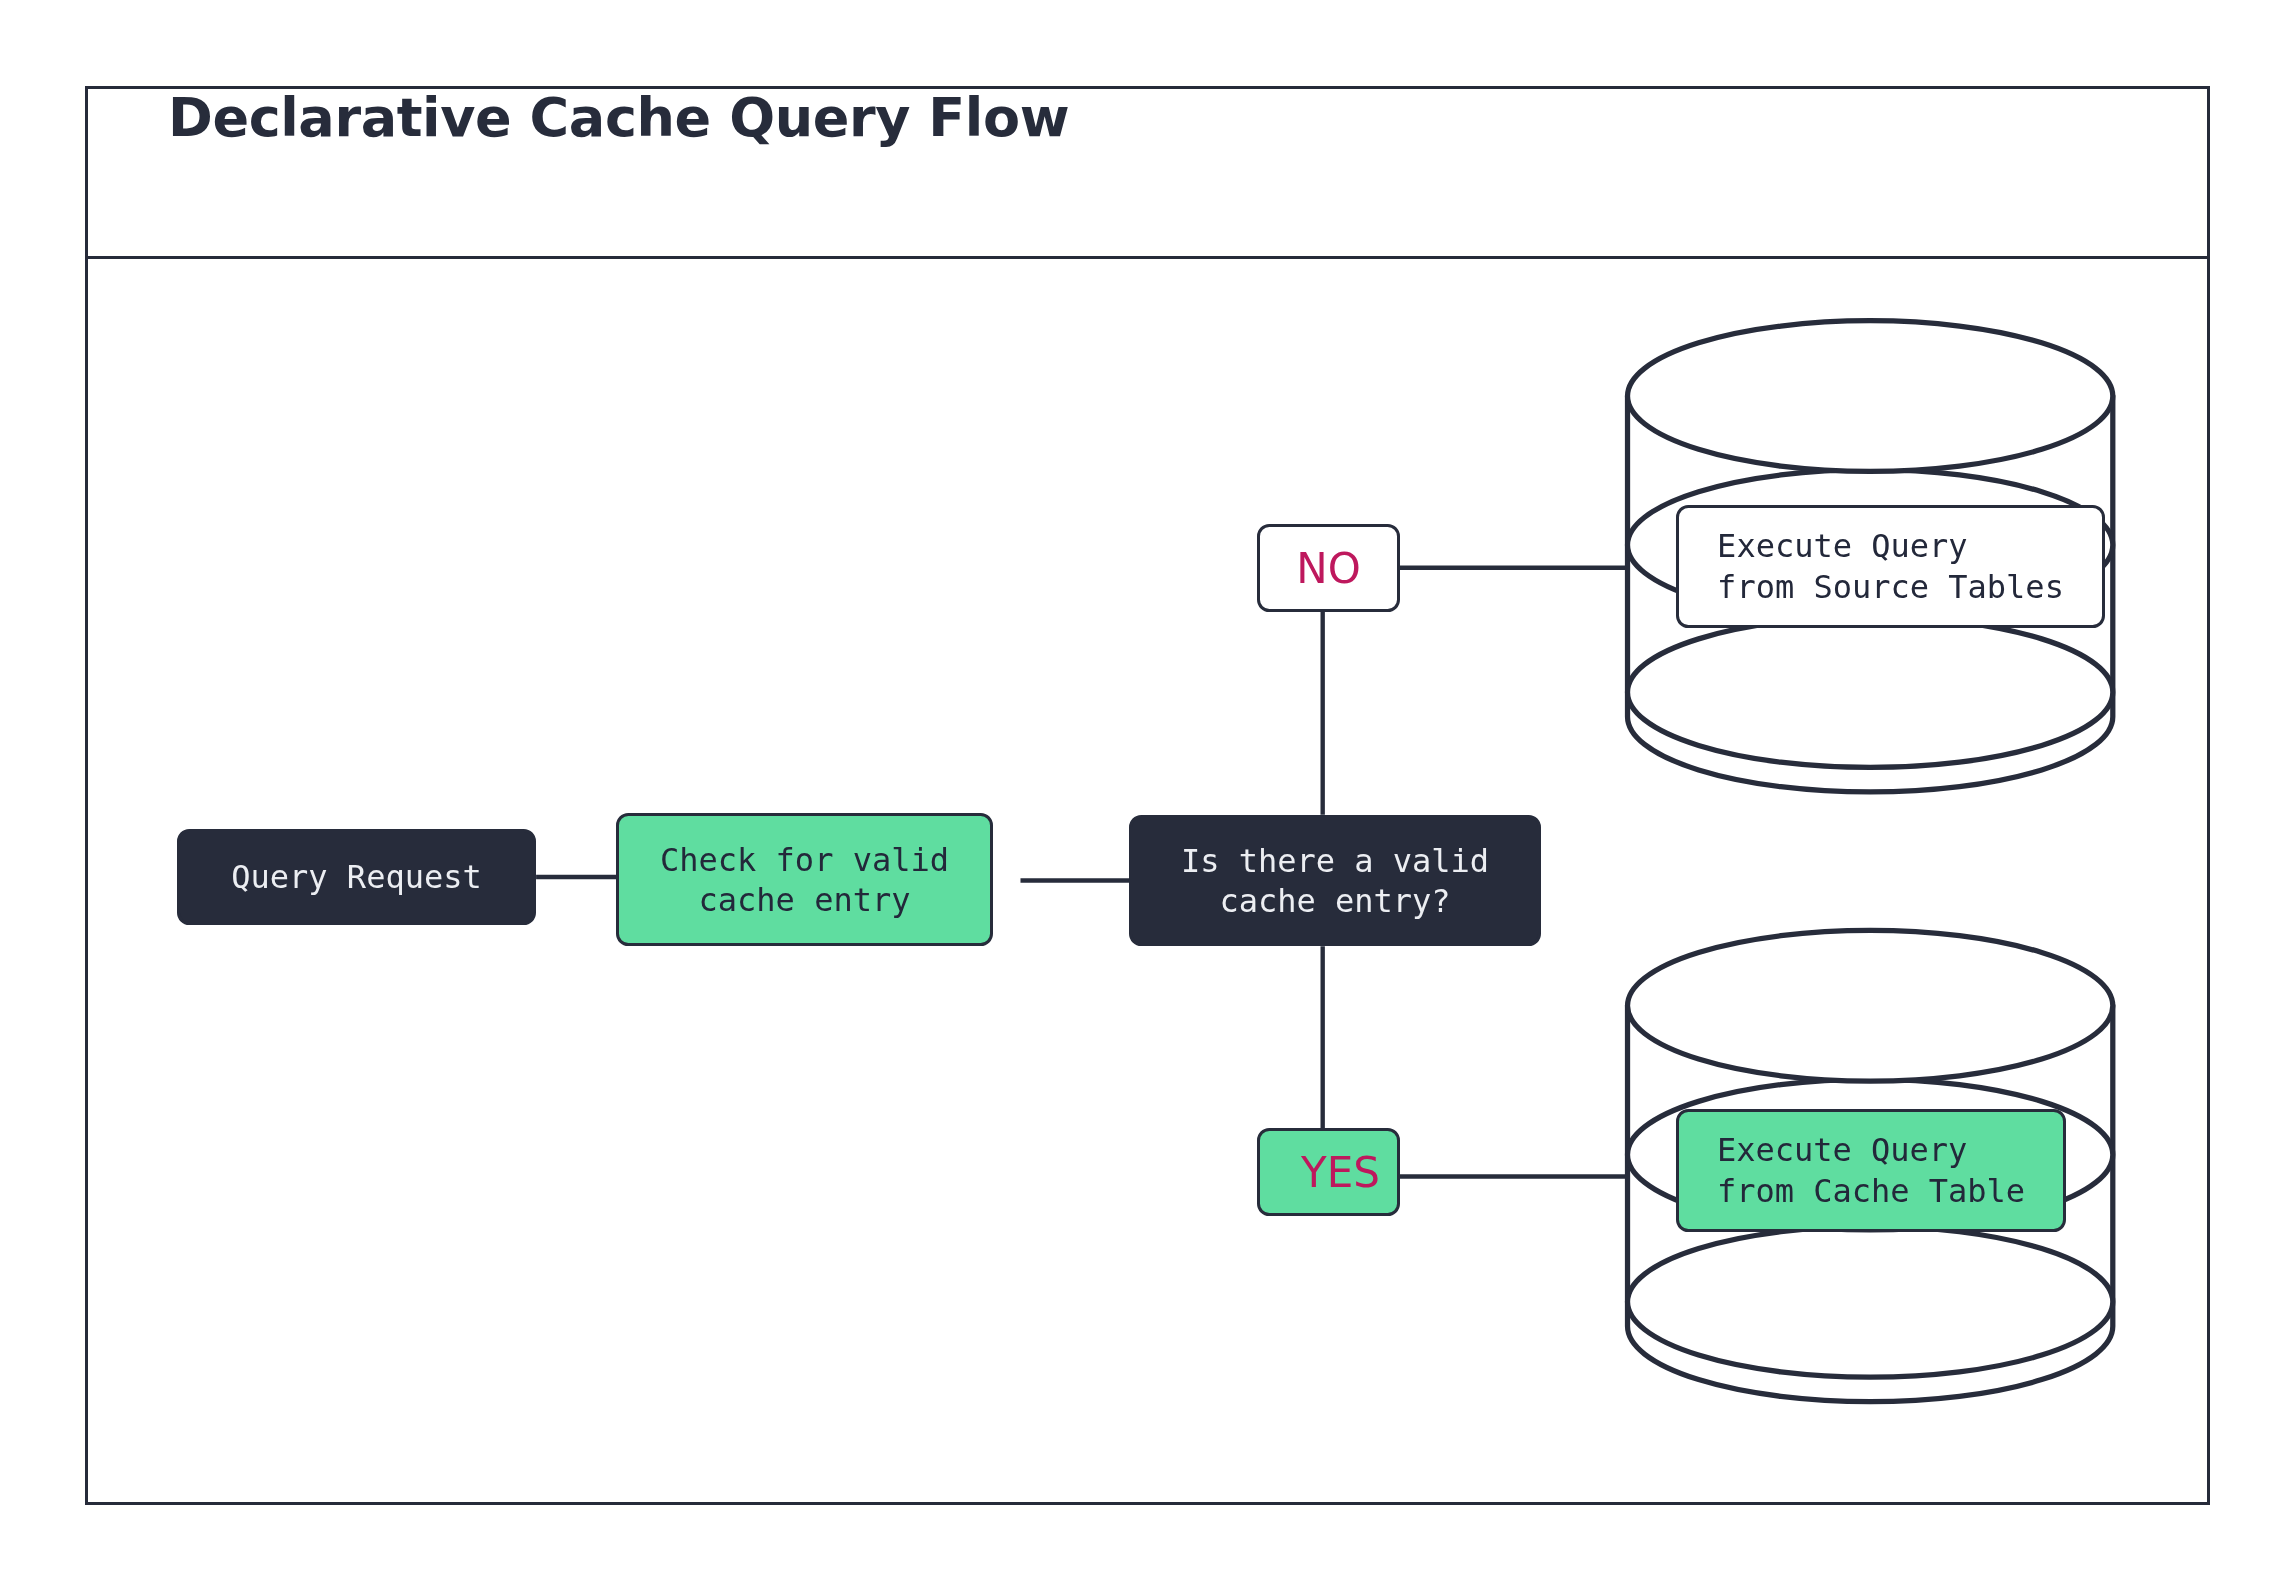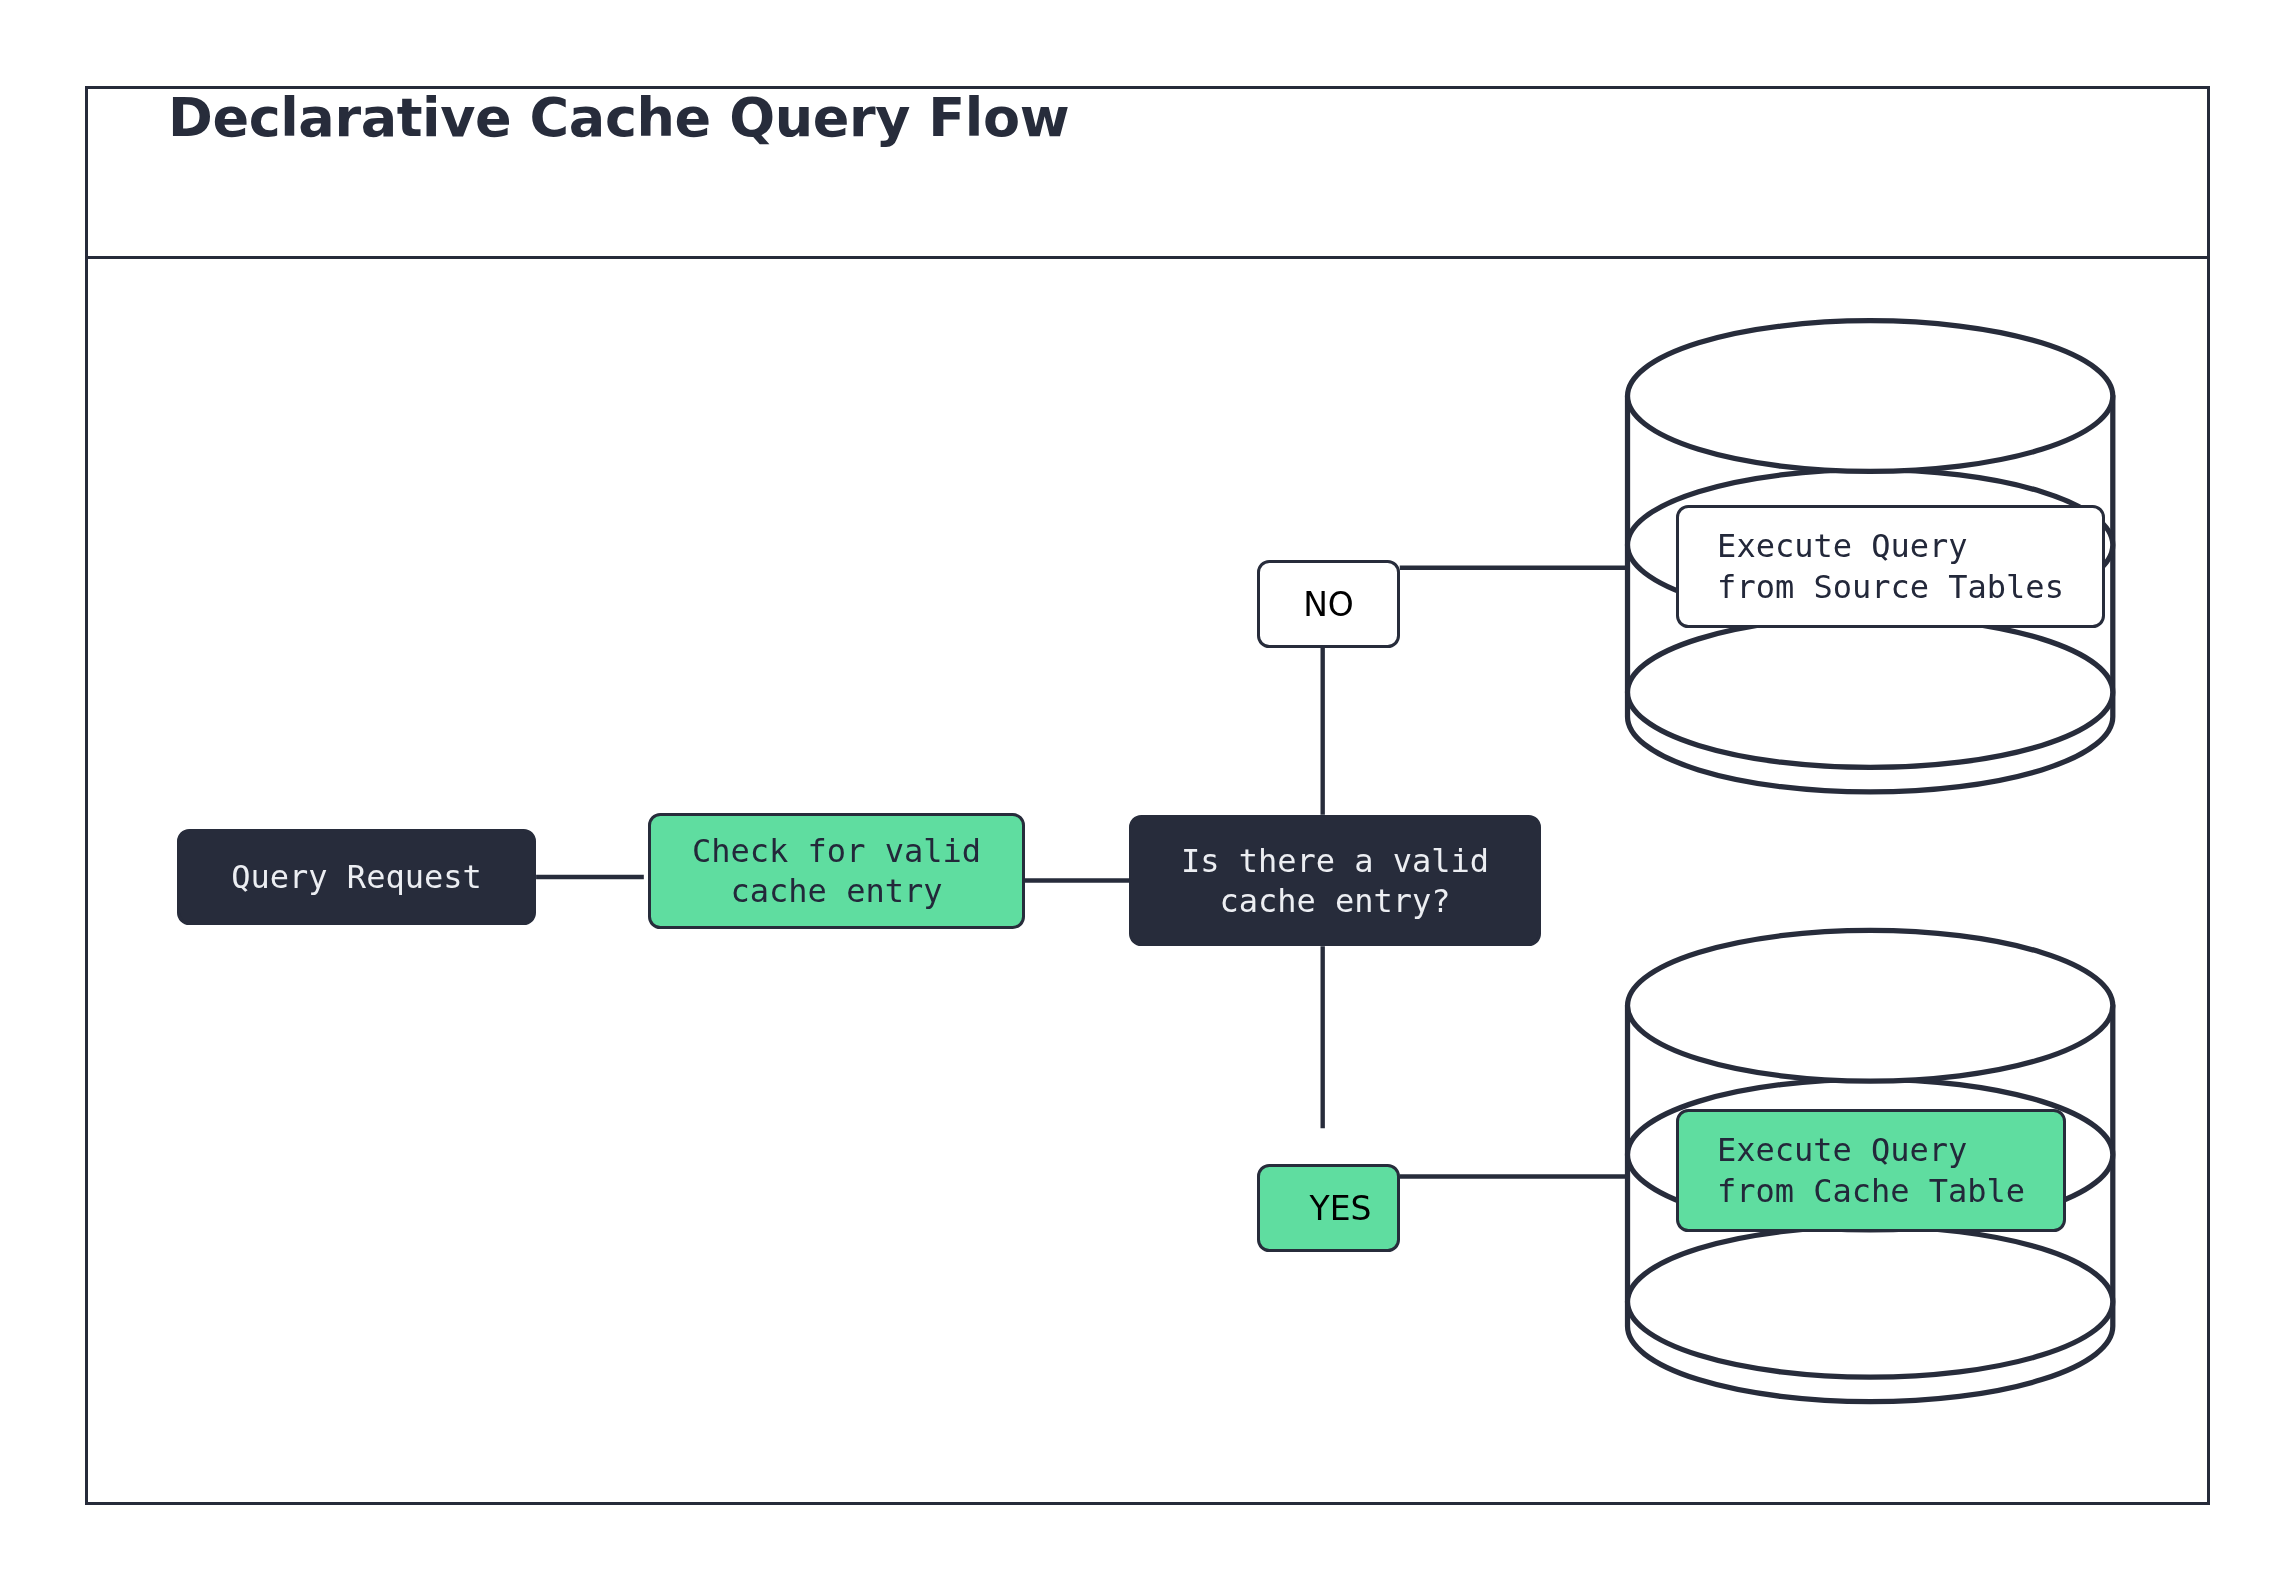--- a/index.html
+++ b/index.html
@@ -83,36 +83,35 @@
     border: 3.5px solid #272c3b;
   }
   .node.green {
     background: #5fdda0;
     color: #23283a;
     border: 3.5px solid #272c3b;
   }
 
   
   #node-query-request { left: 177px;  top: 829px;  width: 359px; height: 96px; }
-  #node-check-cache   { left: 648px;  top: 813px;  width: 377px; height: 116px; }
+  #node-check-cache   { left: 616px;  top: 813px;  width: 377px; height: 133px; }
   #node-decision      { left: 1129px; top: 815px;  width: 412px; height: 131px; }
 
   .branch-label {
     position: absolute;
     box-sizing: border-box;
     display: flex;
     align-items: center;
     justify-content: center;
     border-radius: 12.3px;
     border: 3.5px solid #272c3b;
     font-family: "DejaVu Sans", sans-serif;
-    font-size: 33px;
+    font-size: 42px;
     font-weight: normal;
-    color: #000000;
-    margin-top: 36px;
+    color: #be185d;
   }
   #label-no  { left: 1257px; top: 524px;  width: 143px; height: 88px; background: #ffffff; }
   #label-yes { left: 1257px; top: 1128px; width: 143px; height: 88px; background: #5fdda0; padding-left: 24px; }
 
   .db-label {
     position: absolute;
     box-sizing: border-box;
     display: flex;
     align-items: center;
     justify-content: center;

